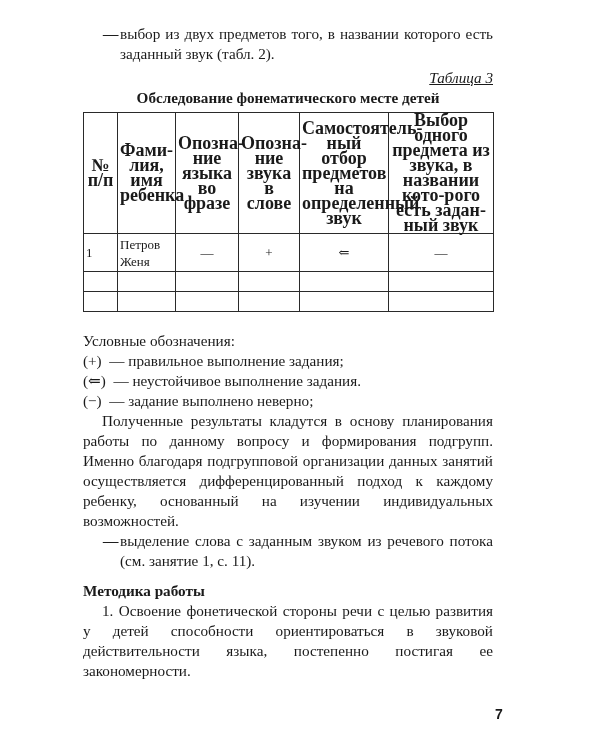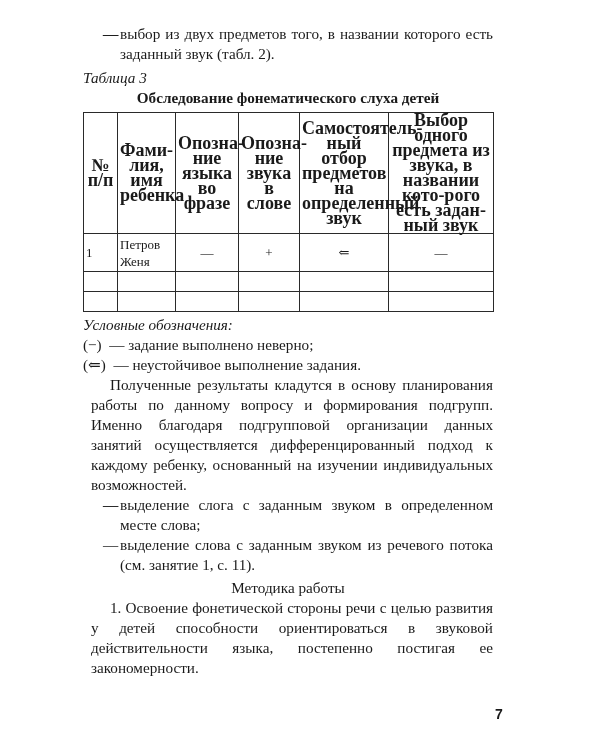--- a/index.html
+++ b/index.html
@@ -4,33 +4,33 @@
 <style>
   html, body { margin: 0; padding: 0; }
   body {
     width: 600px; height: 750px; background: #ffffff; position: relative; overflow: hidden;
     font-family: "Liberation Serif", "DejaVu Serif", serif; color: #1a1a1a;
   }
   .page { position: absolute; left: 83px; top: 24px; width: 410px; font-size: 15.2px; line-height: 20px; }
   .j { text-align: justify; text-align-last: left; }
   .dash-item { position: relative; padding-left: 37px; text-align: justify; }
   .dash-item .dash { position: absolute; left: 20px; top: 0; }
-  .indent { text-indent: 19px; margin-left: 8px; }
-  .tcaption { font-style: italic; margin-top: 4px; height: 20px; }
+  .indent { text-indent: 19px; }
+  .tcaption { text-align: right; font-style: italic; margin-top: 4px; height: 20px; text-decoration: underline; }
   .ttitle { text-align: center; font-weight: bold; height: 20px; margin-bottom: 4px; }
   table.t { border-collapse: collapse; width: 410px; table-layout: fixed; margin-top: 0; }
   table.t td, table.t th { border: 1.3px solid #2a2a2a; padding: 0 2px; vertical-align: middle; }
   table.t th { font-family: "Liberation Serif", "DejaVu Serif", serif; font-weight: bold; font-size: 18px; line-height: 15px; text-align: center; height: 80px; }
   table.t td { font-size: 13px; line-height: 17px; }
   tr.r1 td { height: 37px; }
   tr.re td { height: 19px; }
   td.sym { text-align: center; font-size: 16px; }
   td.top { vertical-align: top; padding-top: 2px; padding-left: 4px; }
-  .legend-title { font-style: italic; margin-top: 3px; }
-  .heading { text-align: center; font-weight: normal; margin-top: 3px; }
+  .legend-title { margin-top: 19px; }
+  .heading { text-align: left; font-weight: bold; margin-top: 10px; }
   .pageno { position: absolute; left: 495px; top: 706px; font-family: "Liberation Sans", "DejaVu Sans", sans-serif; font-weight: bold; font-size: 14px; }
 </style>
 </head>
 <body>
 
 <div class="page">
 
   <div>
     <div class="dash-item">
       <span class="dash">—</span>
@@ -38,21 +38,21 @@
     <div class="dash-item">
       <span class="dash">—</span>
     </div>
     <div class="dash-item">
       <span class="dash">—</span>
       <span>выбор из двух предметов того, в названии которого есть заданный звук (табл. 2).</span>
     </div>
   </div>
 
   <div class="tcaption">Таблица 3</div>
-  <div class="ttitle">Обследование фонематического слуха детей</div>
+  <div class="ttitle">Обследование фонематического месте детей</div>
 
   <table class="t">
     <colgroup>
       <col style="width:34px">
         <col style="width:58px">
         <col style="width:63px">
         <col style="width:61px">
         <col style="width:89px">
         <col style="width:105px">
     </colgroup>
@@ -86,32 +86,32 @@
       <td></td>
       <td></td>
       <td></td>
       <td></td>
       <td></td>
     </tr>
   </tbody>
     </table>
 
   <div class="legend-title">Условные обозначения:</div>
+  <div style="white-space:pre">(+)  — правильное выполнение задания;</div>
+  <div style="white-space:pre">(⇐)  — неустойчивое выполнение задания.</div>
   <div style="white-space:pre">(−)  — задание выполнено неверно;</div>
-  <div style="white-space:pre">(⇐)  — неустойчивое выполнение задания.</div>
 
   <div class="j indent">Полученные результаты кладутся в основу планирования работы по данному вопросу и формирования подгрупп. Именно благодаря подгрупповой организации данных занятий осуществляется дифференцированный подход к каждому ребенку, основанный на изучении индивидуальных возможностей.</div>
 
   <div>
     <div class="dash-item">
       <span class="dash">—</span>
     </div>
     <div class="dash-item">
       <span class="dash">—</span>
-      <span>выделение слога с заданным звуком в определенном месте слова;</span>
     </div>
     <div class="dash-item">
       <span class="dash">—</span>
       <span>выделение слова с заданным звуком из речевого потока (см. занятие 1, с. 11).</span>
     </div>
   </div>
 
   <div class="heading">Методика работы</div>
   <div class="j indent">1. Освоение фонетической стороны речи с целью развития у детей способности ориентироваться в звуковой действительности языка, постепенно постигая ее закономерности.</div>
 

